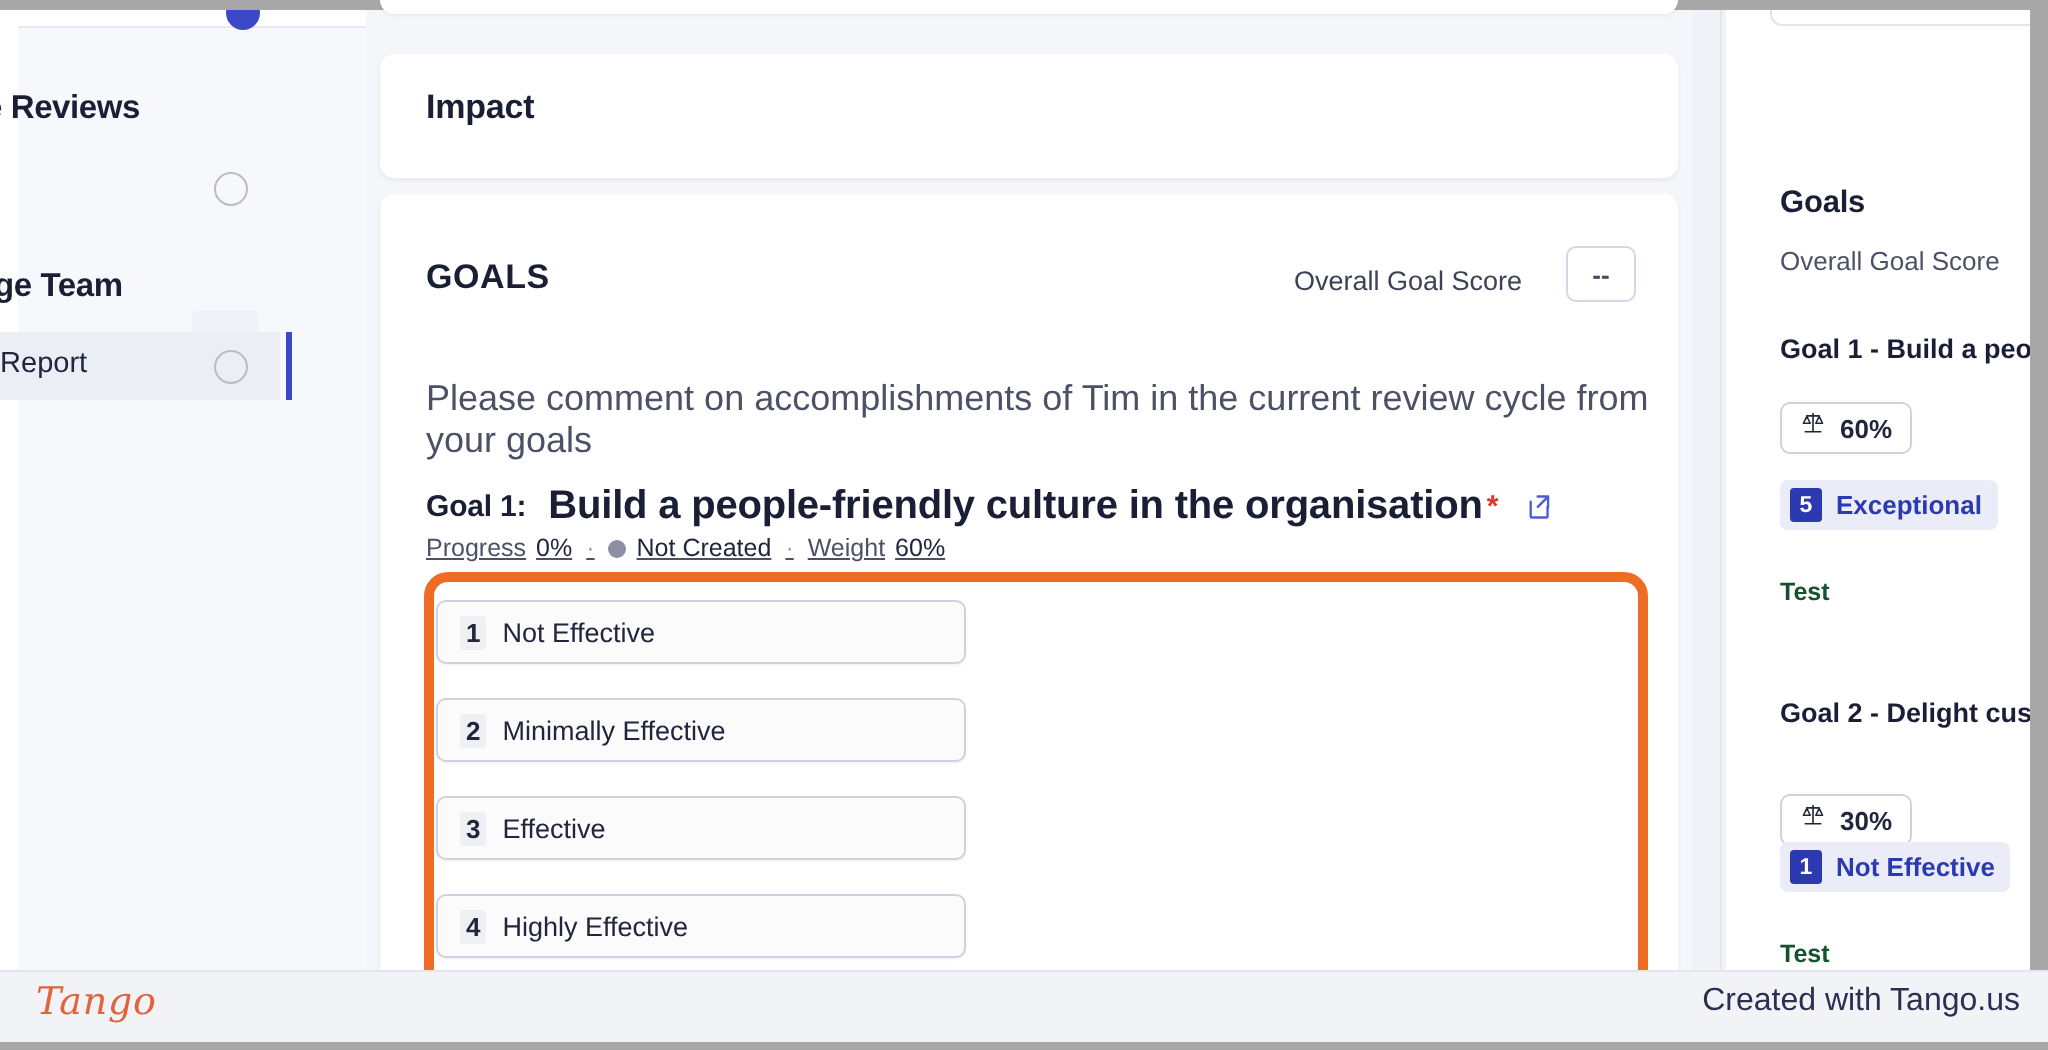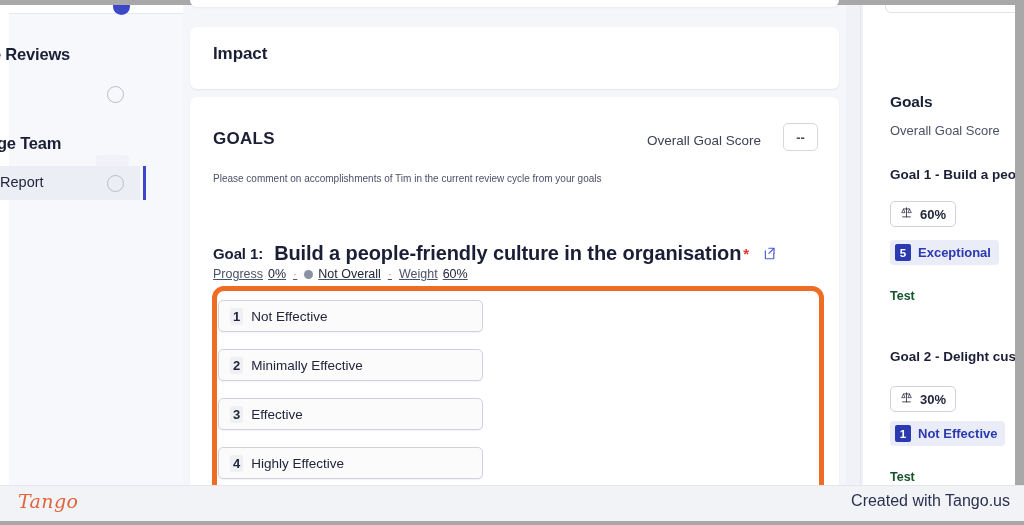--- a/index.html
+++ b/index.html
@@ -115,22 +115,22 @@
   }
   .goal-score-box {
     position: absolute; right: 21px; top: 26px;
     width: 35px; height: 28px;
     border: 1px solid #d4d7e6; border-radius: 5px;
     background: #ffffff;
     display: flex; align-items: center; justify-content: center;
     font-size: 13px; color: #464b63; font-weight: 600;
   }
   .goals-sub {
-    position: absolute; left: 23px; top: 76px;
-    font-size: 10px; color: #4c5166;
+    position: absolute; left: 23px; top: 92px;
+    font-size: 18px; color: #4c5166;
   }
 
   .goal-title-row {
     position: absolute; left: 23px; top: 145px;
     display: flex; align-items: center; gap: 2px;
     white-space: nowrap;
   }
   .goal-label {
     font-size: 15px; font-weight: 700; color: #1b1f36; letter-spacing: -0.1px;
   }
@@ -223,21 +223,21 @@
   .rs-goal-title.g2 { top: 344px; }
 
   .rs-weight {
     position: absolute; left: 27px;
     height: 26px; padding: 0 9px;
     border: 1px solid #cfd2de; border-radius: 5px;
     background: #ffffff;
     display: inline-flex; align-items: center; gap: 7px;
   }
   .rs-weight.w1 { top: 196px; }
-  .rs-weight.w2 { top: 381px; }
+  .rs-weight.w2 { top: 392px; }
   .rs-weight .wv { font-size: 13px; font-weight: 600; color: #22263c; }
 
   .rs-rating {
     position: absolute; left: 27px;
     height: 25px; padding: 0 8px 0 5px;
     background: #eaecf8; border-radius: 4px;
     display: inline-flex; align-items: center; gap: 7px;
   }
   .rs-rating.r1 { top: 235px; }
   .rs-rating.r2 { top: 416px; }
@@ -342,21 +342,21 @@
             <path d="M11.5 2.7 6.3 7.9" stroke="#4f5bd5" stroke-width="1.25" stroke-linecap="round"></path>
           </svg>
         </span>
       </div>
 
       <div class="goal-meta">
         <span>Progress</span>
         <span class="v">0%</span>
         <span class="sep">·</span>
         <span class="status-dot"></span>
-        <span class="v">Not Overall</span>
+        <span class="v">Not Created</span>
         <span class="sep">·</span>
         <span>Weight</span>
         <span class="v">60%</span>
       </div>
 
       <div class="hl-box"></div>
 
       <div class="rating-opt ro1">
         <span class="num">1</span>
         <span class="txt">Not Effective</span>

